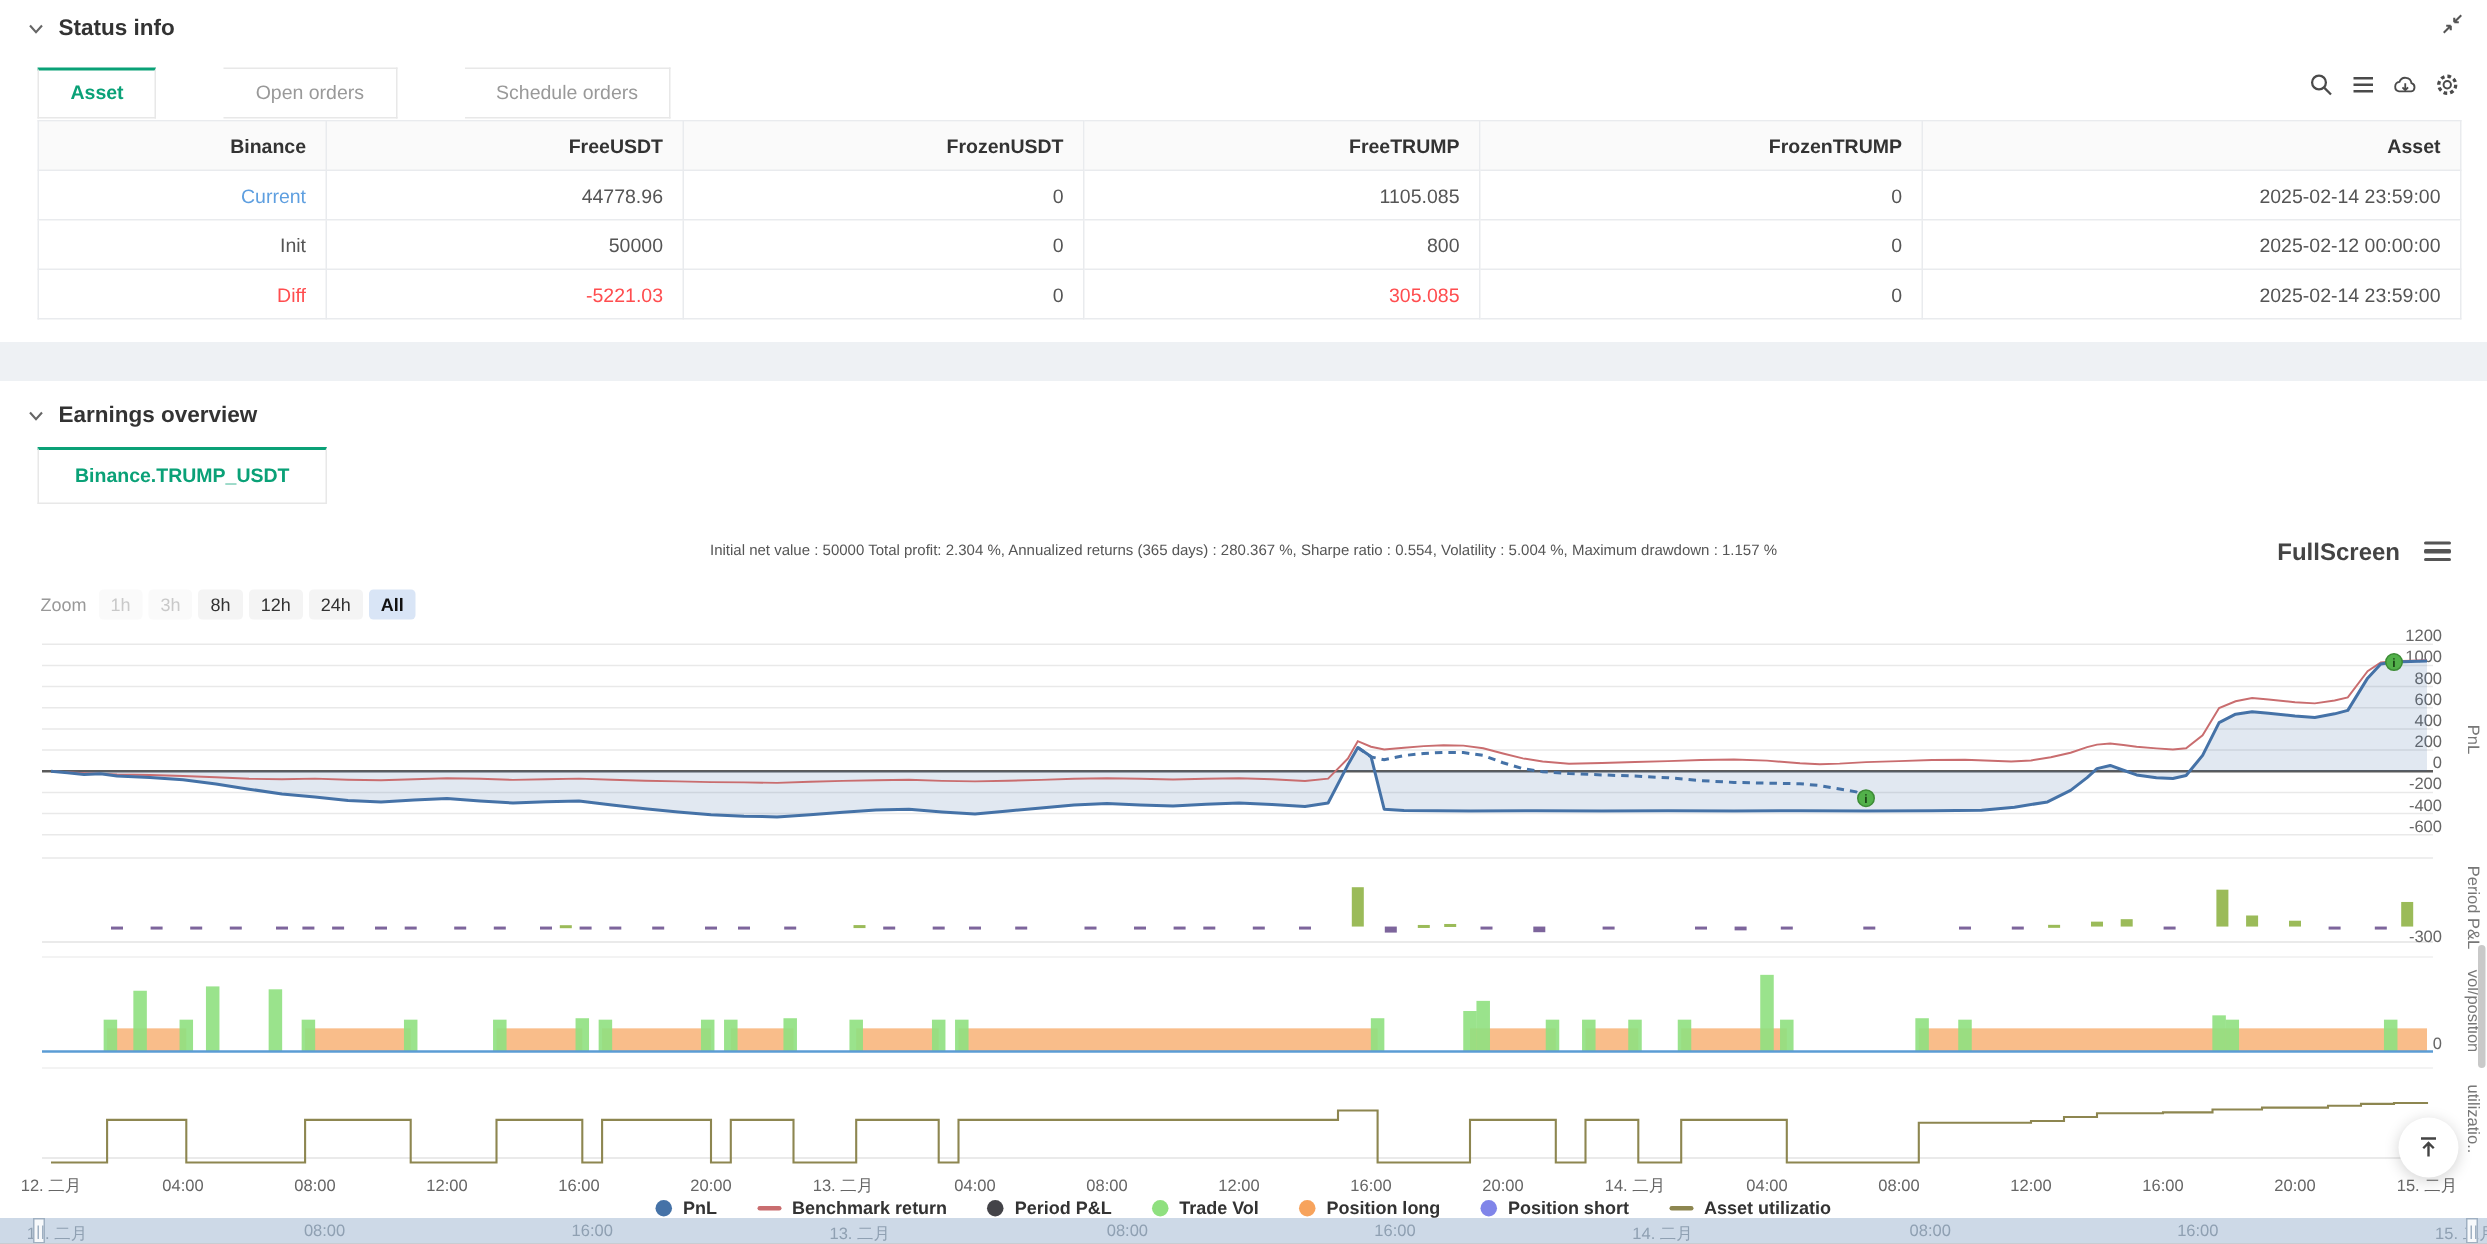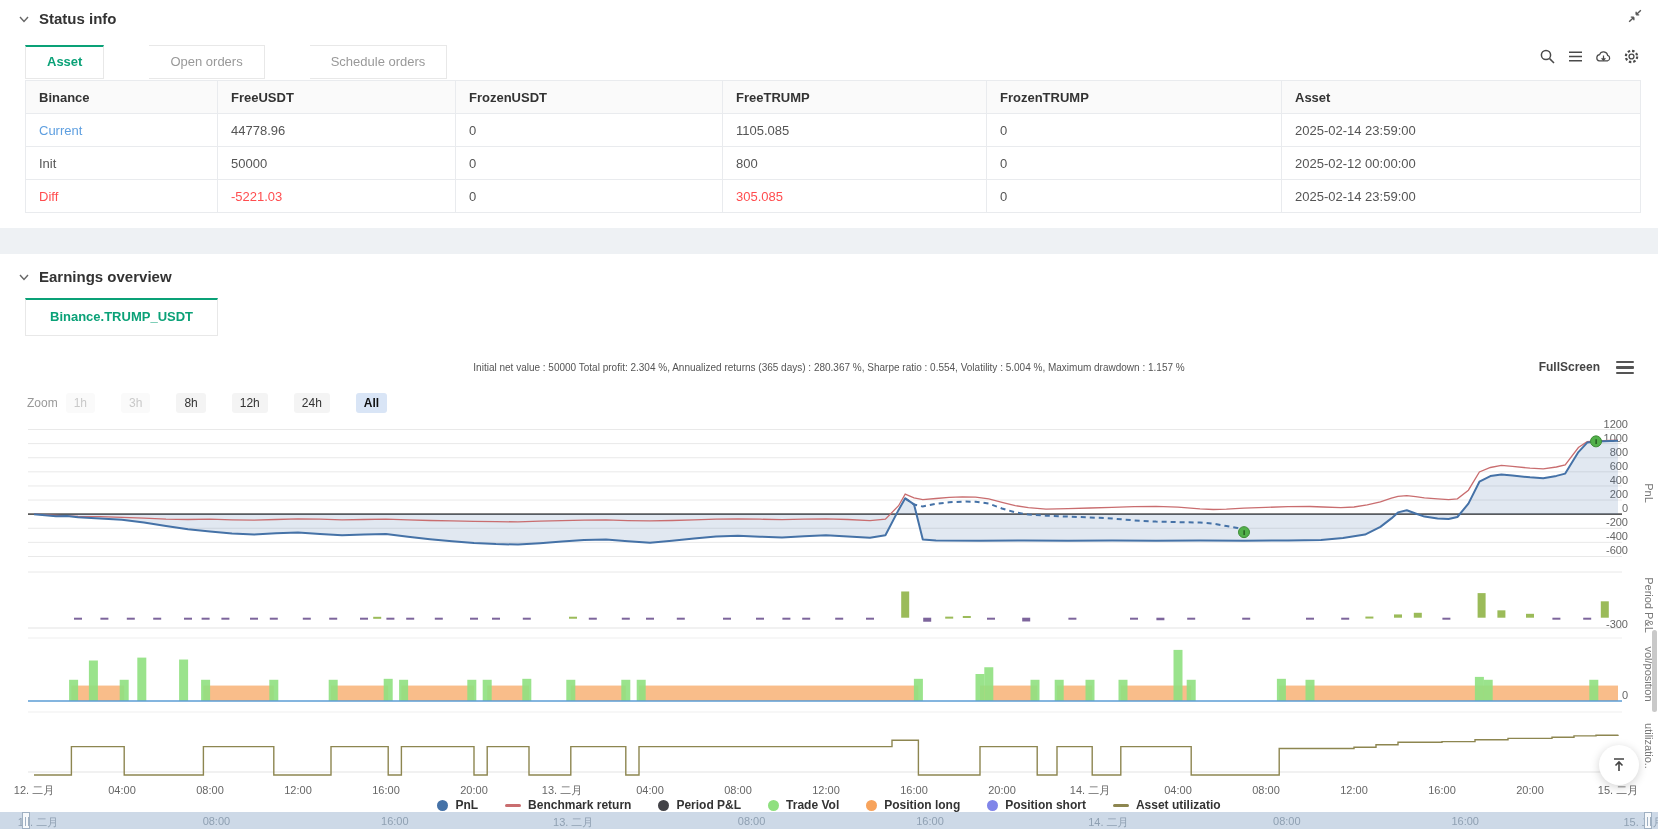--- a/index.html
+++ b/index.html
@@ -18,28 +18,28 @@
   .tab{height:34px;line-height:31px;padding:0 21px;font-size:13px;color:#999;background:#fff;
        border:1px solid #e8e8e8;border-left:none;cursor:pointer;white-space:nowrap;}
   .tab:first-child{border-left:1px solid #e8e8e8;}
   .tab.active{color:var(--accent);border-top:2px solid var(--accent);font-weight:700;line-height:29px;}
   
   .tool-icons{position:absolute;top:48px;right:18px;display:flex;gap:11px;align-items:center;}
   .tico{width:17px;height:17px;display:inline-block;cursor:pointer;}
   .collapse-ico{position:absolute;top:9px;right:16px;width:14px;height:14px;cursor:pointer;}
   
   table{border-collapse:collapse;position:absolute;left:25px;top:80px;table-layout:fixed;font-size:13px;}
-  th,td{border:1px solid #e9ebee;text-align:left;padding:7px 13px;height:33px;overflow:hidden;white-space:nowrap;}
+  th,td{border:1px solid #e9ebee;text-align:right;padding:7px 13px;height:33px;overflow:hidden;white-space:nowrap;}
   th{background:#fafafa;font-weight:700;color:#333;}
   td{color:#555;background:#fff;}
   td.link{color:#5e9fe0;cursor:pointer;}
   td.red{color:#ff4d4f;}
   
   #summary-row{position:absolute;top:108px;left:0;width:1658px;text-align:center;font-size:10px;color:#555;}
-  #fullscreen{position:absolute;top:106px;right:58px;font-size:12px;font-weight:700;color:#444;cursor:pointer;}
+  #fullscreen{position:absolute;top:106px;right:58px;font-size:16px;font-weight:700;color:#444;cursor:pointer;}
   #chart-menu{position:absolute;top:107px;right:24px;width:18px;height:14px;cursor:pointer;}
   #chart-menu div{height:2.4px;background:#555;border-radius:1px;margin-bottom:3px;}
   #zoom-row{position:absolute;top:139px;left:27px;display:flex;align-items:center;font-size:12px;color:#999;gap:8px;}
   .zbtn{padding:3px 8px;border-radius:3px;background:#f4f4f4;color:#333;font-size:12px;cursor:pointer;}
   .zbtn.disabled{color:#c9c9c9;background:#fafafa;cursor:default;}
   .zbtn.selected{background:#d9e5f6;color:#111;font-weight:700;}
   #chart-wrap{position:absolute;top:160px;left:0;width:1542px;height:384px;}
   
   #legend{position:absolute;top:544px;left:0;width:1658px;display:flex;justify-content:center;gap:27px;align-items:center;}
   .lg-item{display:flex;align-items:center;gap:7px;font-size:12px;font-weight:700;color:#333;cursor:pointer;}
@@ -161,21 +161,21 @@
     <div id="summary-row">Initial net value : 50000 Total profit: 2.304 %, Annualized returns (365 days) : 280.367 %, Sharpe ratio : 0.554, Volatility : 5.004 %, Maximum drawdown : 1.157 %</div>
     <div id="fullscreen">FullScreen</div>
     <div id="chart-menu">
         <div></div>
         <div></div>
         <div></div>
       </div>
 
     <div id="zoom-row">
       <span>Zoom</span>
-      <span id="zoom-btns" style="display:flex;gap:26px;">
+      <span id="zoom-btns" style="display:flex;gap:4px;">
           <span class="zbtn disabled">1h</span>
           <span class="zbtn disabled">3h</span>
           <span class="zbtn ">8h</span>
           <span class="zbtn ">12h</span>
           <span class="zbtn ">24h</span>
           <span class="zbtn selected">All</span>
         </span>
     </div>
 
     <div id="chart-wrap">

